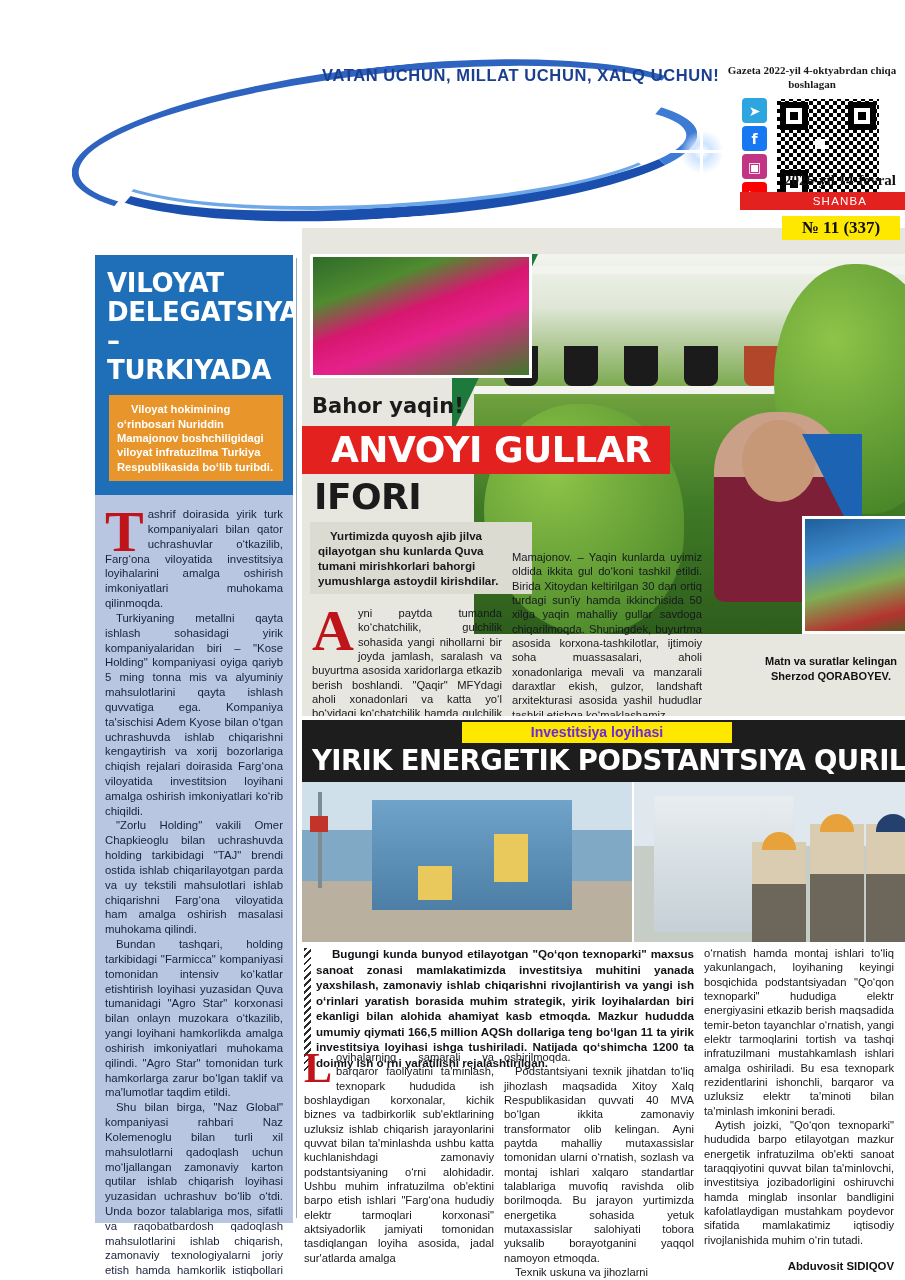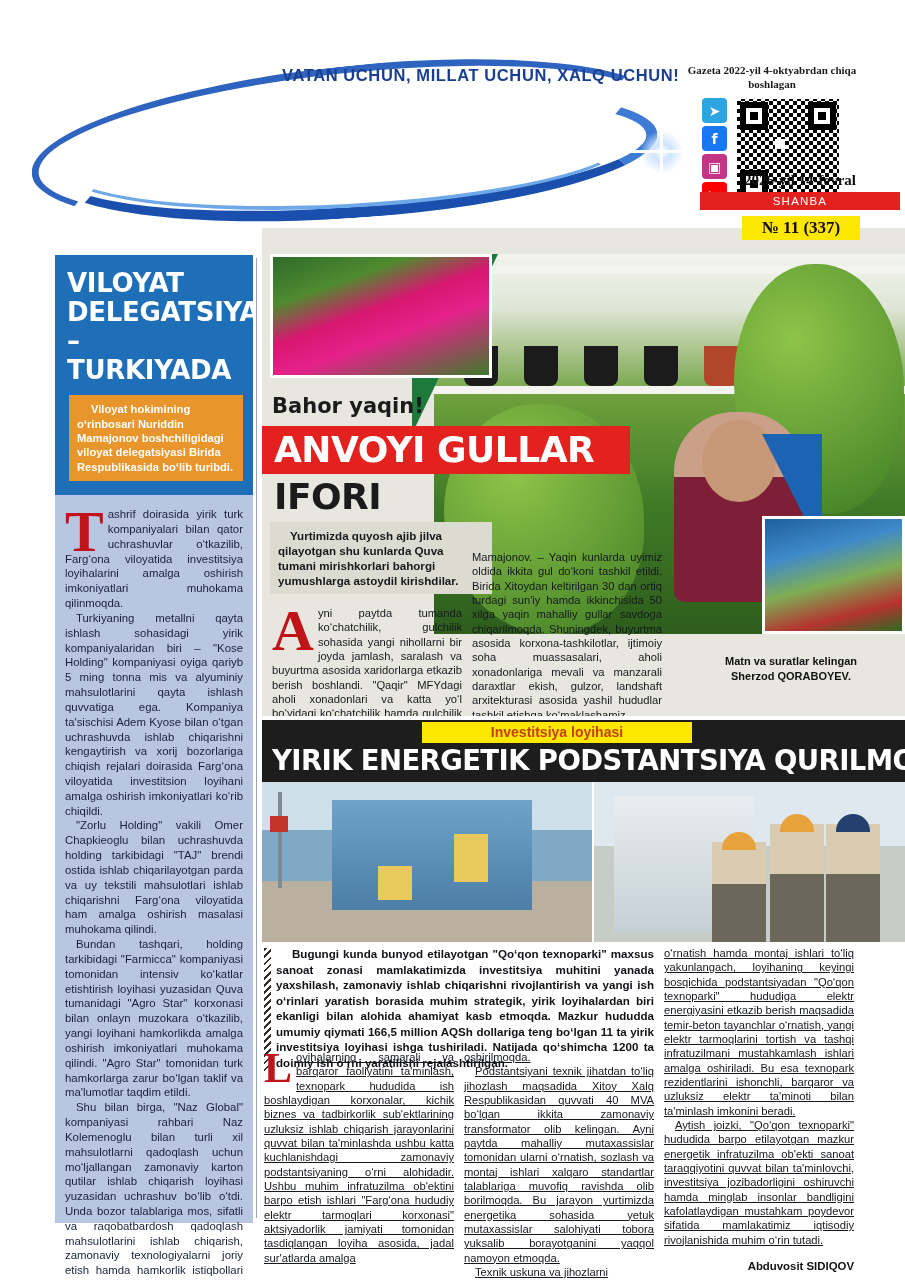--- a/index.html
+++ b/index.html
@@ -6,20 +6,21 @@
   html, body {
     width: 905px; height: 1280px;
     background: #ffffff;
     font-family: "Liberation Sans", sans-serif;
     overflow: hidden;
   }
   #page {
     position: relative;
     width: 717px; height: 1280px;
     background: #ffffff;
+    margin-left: 40px;
   }
 
   
   #masthead {
     position: absolute; left: 0; top: 0;
     width: 905px; height: 222px;
     background: #ffffff;
     overflow: hidden;
   }
   .slogan {
@@ -230,21 +231,21 @@
     font-family: "DejaVu Sans", sans-serif;
     font-size: 21px; font-weight: bold; color: #1b1b1b;
     z-index: 10;
   }
   .bighead-red {
     position: absolute; left: 0px; top: 198px;
     width: 368px; height: 48px;
     background: #e3221f; color: #ffffff;
     font-family: "DejaVu Sans", sans-serif;
     font-weight: bold; font-size: 36px; line-height: 48px;
-    padding-left: 12px; letter-spacing: -.5px;
+    padding-left: 29px; letter-spacing: -.5px;
     z-index: 10;
   }
   .bighead-blk {
     position: absolute; left: 12px; top: 248px;
     font-family: "DejaVu Sans", sans-serif;
     font-weight: bold; font-size: 36px; color: #1b1b1b;
     letter-spacing: -.5px; z-index: 10;
   }
   .standfirst {
     position: absolute; left: 8px; top: 294px; width: 222px;
@@ -268,21 +269,21 @@
 
   
   #energy {
     position: absolute; left: 262px; top: 718px;
     width: 645px; height: 508px;
   }
   .badge-yellow {
     position: absolute; left: 160px; top: 4px;
     width: 270px; height: 21px; background: #ffe800;
     text-align: center; line-height: 21px;
-    font-size: 14px; font-weight: bold; color: #c2410c;
+    font-size: 14px; font-weight: bold; color: #6d28d9;
     z-index: 8;
   }
   .blackbar {
     position: absolute; left: 0; top: 2px; width: 645px; height: 62px;
     background: #1d1d1d; z-index: 4;
   }
   .blackbar-title {
     position: absolute; left: 10px; top: 26px; width: 635px;
     color: #ffffff; font-family: "DejaVu Sans", sans-serif;
     font-weight: bold; font-size: 27.5px; letter-spacing: -.6px;
@@ -319,21 +320,21 @@
   }
   .en-lead:before {
     content: ""; position: absolute; left: 2px; top: 2px; width: 7px; height: 100%;
     background: repeating-linear-gradient(-45deg, #2b2b2b 0 2px, #ffffff 2px 5px);
   }
   .en-cols { position: absolute; left: 0; top: 228px; width: 645px; height: 280px; }
   .ecol {
     position: absolute; width: 190px;
     font-size: 11.2px; line-height: 1.28; color: #15181d; text-align: justify;
   }
-  .ecol p { text-indent: 11px; text-decoration: underline; }
+  .ecol p { text-indent: 11px; }
   .ecol.e1 { left: 2px; top: 104px; }
   .ecol.e2 { left: 202px; top: 104px; }
   .ecol.e3 { left: 402px; top: 0px; }
   .dropcap-sm {
     float: left; font-family: "Liberation Serif", serif;
     font-size: 42px; line-height: .8; font-weight: bold;
     color: #c0141b; margin: 2px 4px -2px 0;
   }
   .byline {
     margin-top: 12px; text-align: right;
@@ -383,21 +384,21 @@
 
     <div class="date-line">2026-yil 14-fevral</div>
     <div class="dow">SHANBA</div>
   </div>
 
   <div class="issue">№ 11 (337)</div>
 
   <div id="leftcol">
     <div class="blue-block">
       <div class="lead-head">VILOYAT DELEGATSIYASI – TURKIYADA</div>
-      <div class="orange-box">Viloyat hokimining o‘rinbosari Nuriddin Mamajonov boshchiligidagi viloyat delegatsiyasi Birida Respublikasida bo‘lib turibdi.</div>
+      <div class="orange-box">Viloyat hokimining o‘rinbosari Nuriddin Mamajonov boshchiligidagi viloyat infratuzilma Turkiya Respublikasida bo‘lib turibdi.</div>
     </div>
     <div class="lc-body">
       <p style="text-indent:0;">
         <span class="dropcap">T</span><span>ashrif doirasida yirik turk kompaniyalari bilan qator uchrashuvlar o‘tkazilib, Farg‘ona viloyatida investitsiya loyihalarini amalga oshirish imkoniyatlari muhokama qilinmoqda.</span>
       </p>
       <p>Turkiyaning metallni qayta ishlash sohasidagi yirik kompaniyalaridan biri – "Kose Holding" kompaniyasi oyiga qariyb 5 ming tonna mis va alyuminiy mahsulotlarini qayta ishlash quvvatiga ega. Kompaniya ta'sischisi Adem Kyose bilan o‘tgan uchrashuvda ishlab chiqarishni kengaytirish va xorij bozorlariga chiqish rejalari doirasida Farg‘ona viloyatida investitsion loyihani amalga oshirish imkoniyatlari ko‘rib chiqildi.</p>
       <p>"Zorlu Holding" vakili Omer Chapkieoglu bilan uchrashuvda holding tarkibidagi "TAJ" brendi ostida  ishlab chiqarilayotgan parda va uy tekstili mahsulotlari ishlab chiqarishni Farg‘ona viloyatida ham amalga oshirish masalasi muhokama qilindi.</p>
       <p>Bundan tashqari, holding tarkibidagi "Farmicca" kompaniyasi tomonidan intensiv ko‘katlar etishtirish loyihasi yuzasidan Quva tumanidagi "Agro Star" korxonasi bilan onlayn muzokara o‘tkazilib, yangi loyihani hamkorlikda amalga oshirish imkoniyatlari muhokama qilindi. "Agro Star" tomonidan turk hamkorlarga zarur bo‘lgan taklif va ma'lumotlar taqdim etildi.</p>
       <p>Shu bilan birga, "Naz Global" kompaniyasi rahbari Naz Kolemenoglu bilan turli xil mahsulotlarni qadoqlash uchun mo‘ljallangan zamonaviy karton qutilar ishlab chiqarish loyihasi yuzasidan uchrashuv bo‘lib o‘tdi. Unda bozor talablariga mos, sifatli va raqobatbardosh qadoqlash mahsulotlarini ishlab chiqarish, zamonaviy texnologiyalarni joriy etish hamda hamkorlik istiqbollari atroflicha muhokama qilindi.</p>
 

